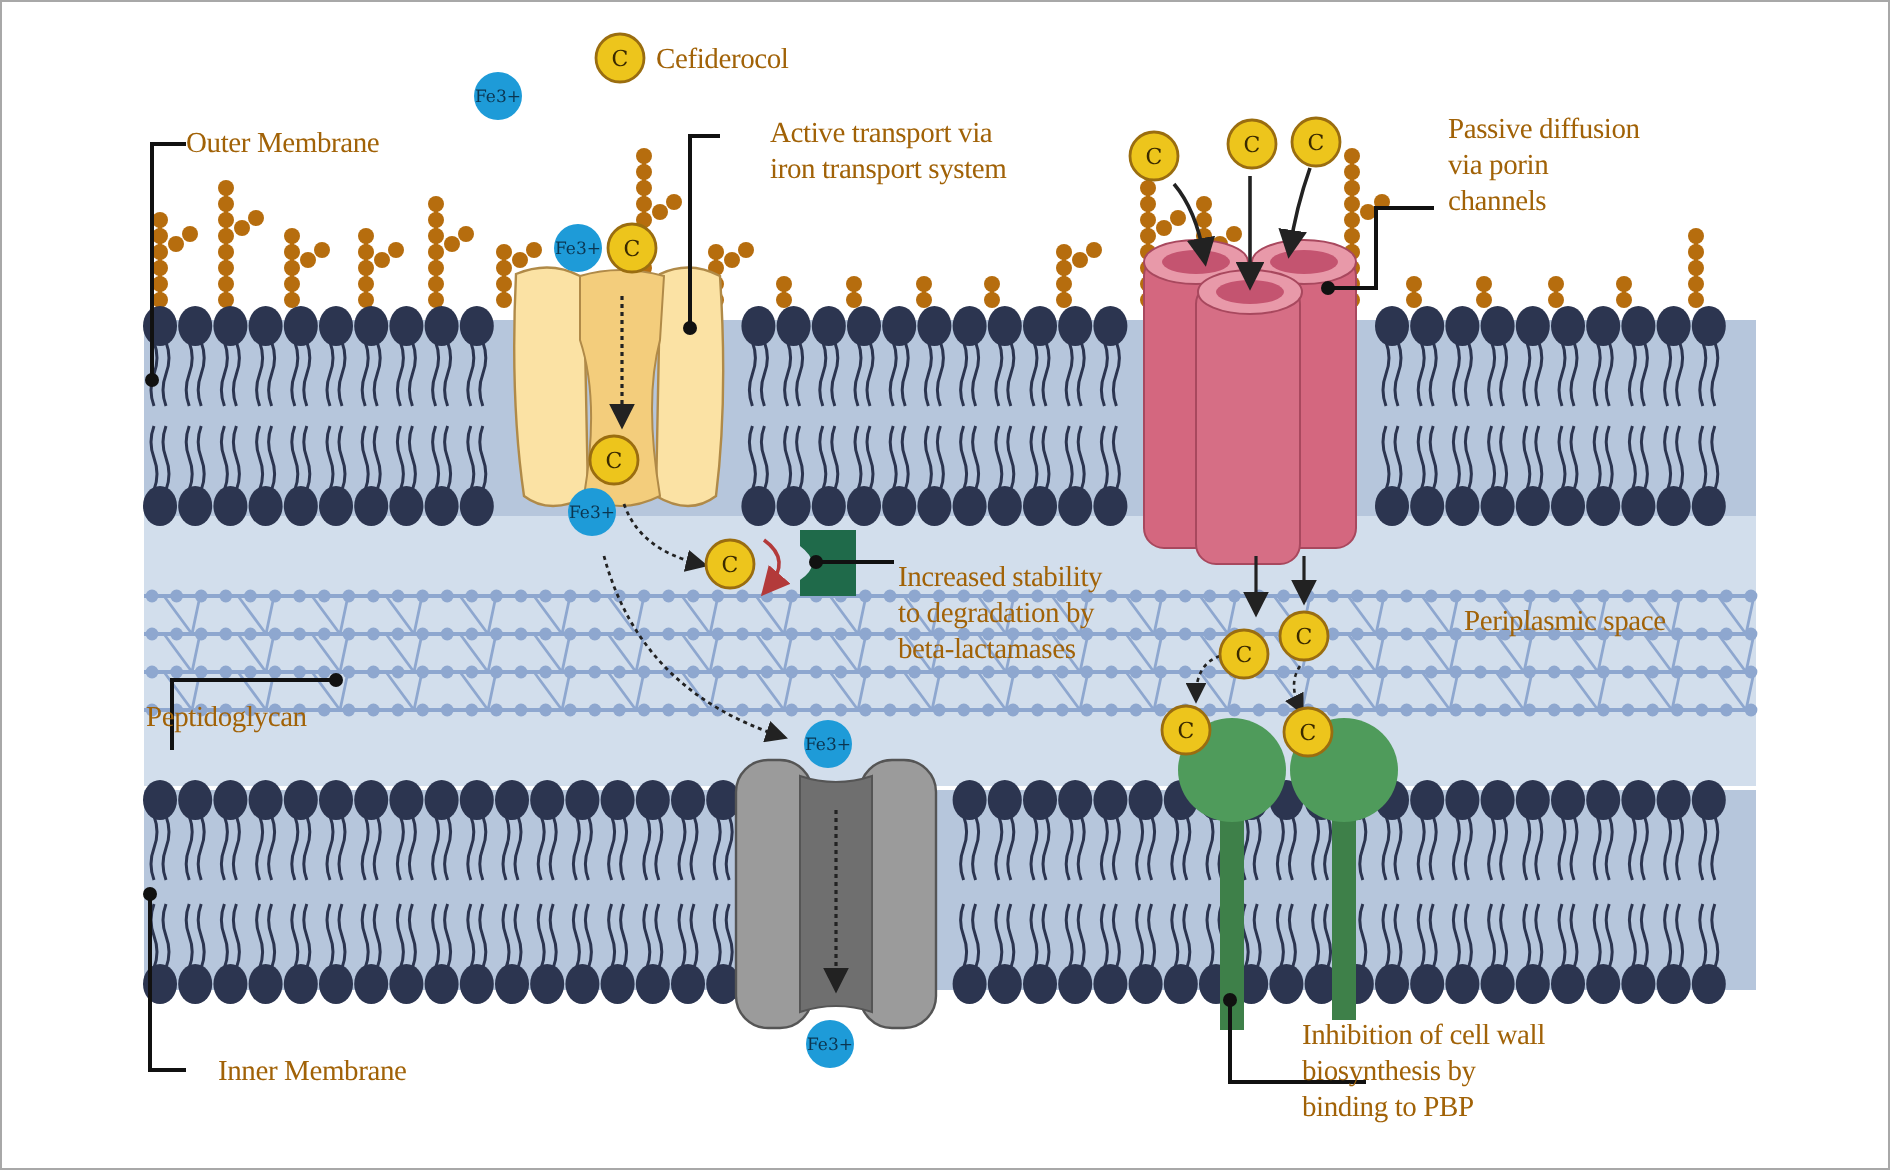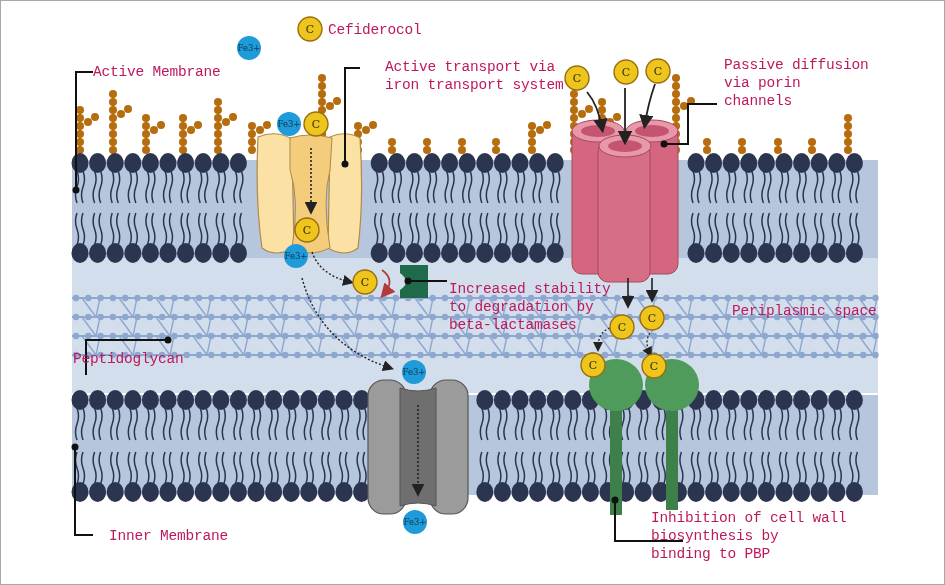--- a/index.html
+++ b/index.html
@@ -1,19 +1,19 @@
 <!DOCTYPE html>
 <html><head>
   <meta charset="utf-8">
   <style>
     html, body { margin: 0; padding: 0; background: #ffffff; }
     body { width: 945px; height: 585px; position: relative; overflow: hidden; font-family: "DejaVu Serif", serif; }
     .frame { position: absolute; left: 0; top: 0; width: 943px; height: 583px; border: 1px solid #a8a8a8; background: #fff; }
     svg.diagram { position: absolute; left: 0; top: 0; }
-    .lbl { position: absolute; font-family: Liberation Mono, monospace; font-size: 14.5px; line-height: 18px; color: #be185d; white-space: pre-line; letter-spacing: -0.2px; }
+    .lbl { position: absolute; font-family: Liberation Serif, serif; font-size: 14.5px; line-height: 18px; color: #a16207; white-space: pre-line; letter-spacing: -0.2px; }
   </style>
 </head>
 <body>
 
 <div class="frame"></div>
 
 <svg class="diagram" id="diagram" width="945" height="585" viewBox="0 0 945 585">
   <defs>
     <marker id="arrowHead" markerWidth="8" markerHeight="8" refX="5" refY="4" orient="auto">
       <path d="M0,0 L8,4 L0,8 z" fill="#222"></path>
@@ -925,21 +925,21 @@
         <text x="593" y="369" text-anchor="middle" font-size="11" font-family="DejaVu Serif, serif" fill="#3a2a00">C</text>
       </g>
       <g>
         <circle cx="654" cy="366" r="12" fill="#edc51c" stroke="#9a6d10" stroke-width="1.4"></circle>
         <text x="654" y="370" text-anchor="middle" font-size="11" font-family="DejaVu Serif, serif" fill="#3a2a00">C</text>
       </g>
     </g>
 </svg>
 
 <div class="lbl" style="left:328px;top:21px;">Cefiderocol</div>
-<div class="lbl" style="left:93px;top:63px;">Active Membrane</div>
+<div class="lbl" style="left:93px;top:63px;">Outer Membrane</div>
 <div class="lbl" style="left:361px;top:58px;margin-left:24px;">Active transport via
 iron transport system</div>
 <div class="lbl" style="left:724px;top:56px;">Passive diffusion
 via porin
 channels</div>
 <div class="lbl" style="left:449px;top:280px;">Increased stability
 to degradation by
 beta-lactamases</div>
 <div class="lbl" style="left:732px;top:273px;margin-top:29px;">Periplasmic space</div>
 <div class="lbl" style="left:73px;top:350px;">Peptidoglycan</div>

